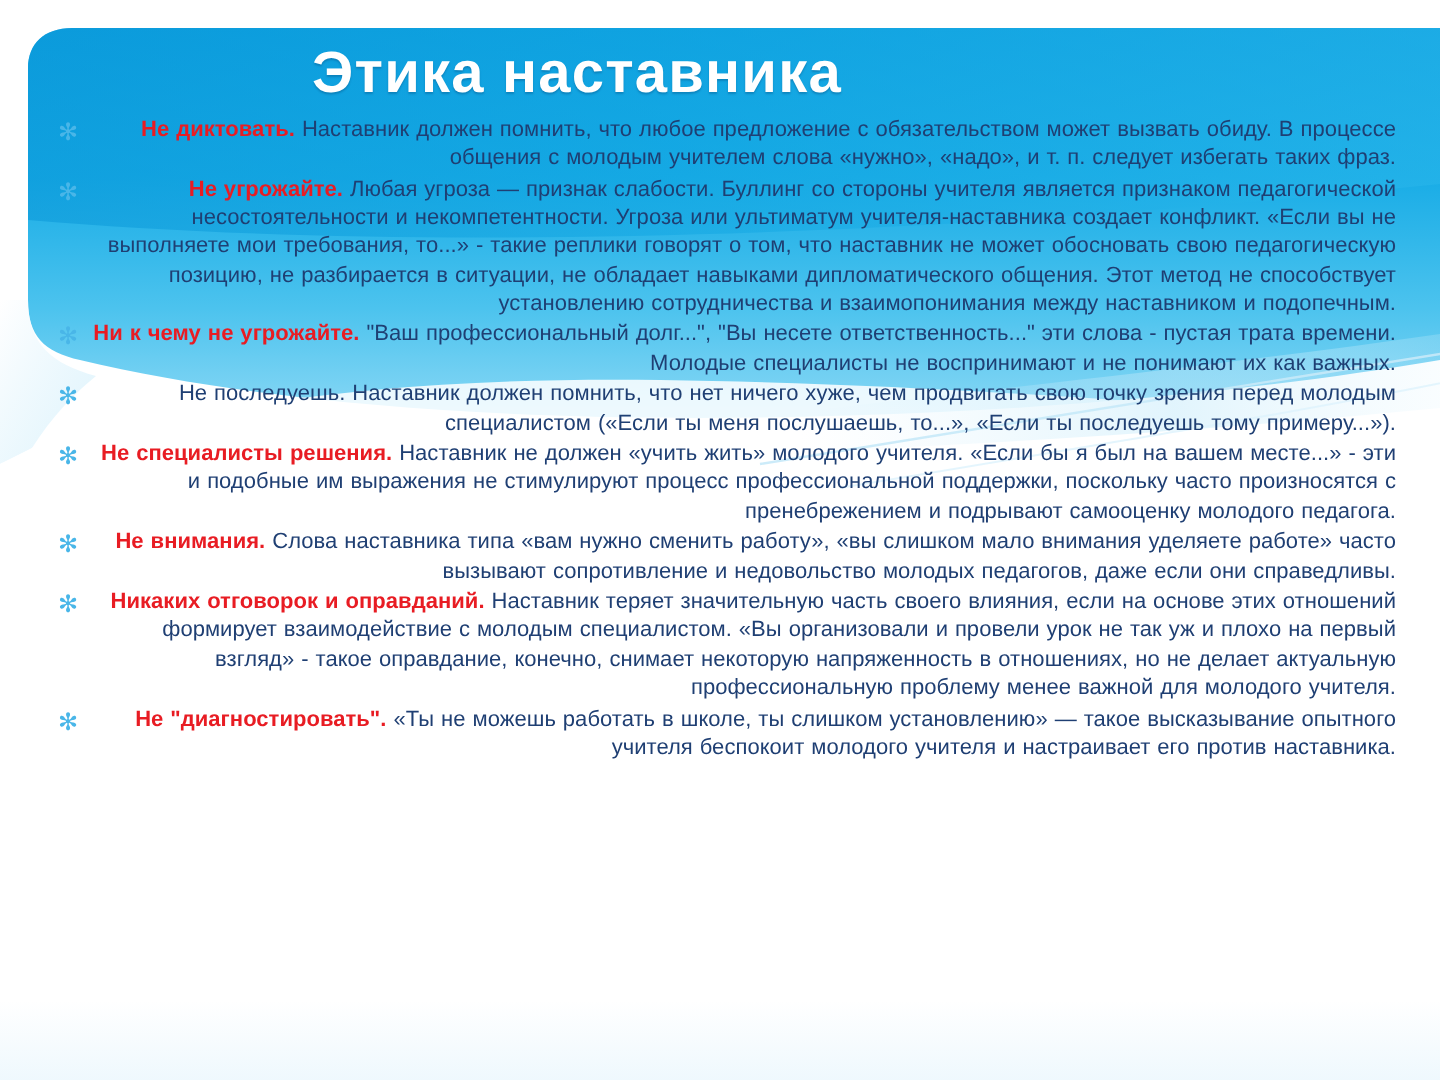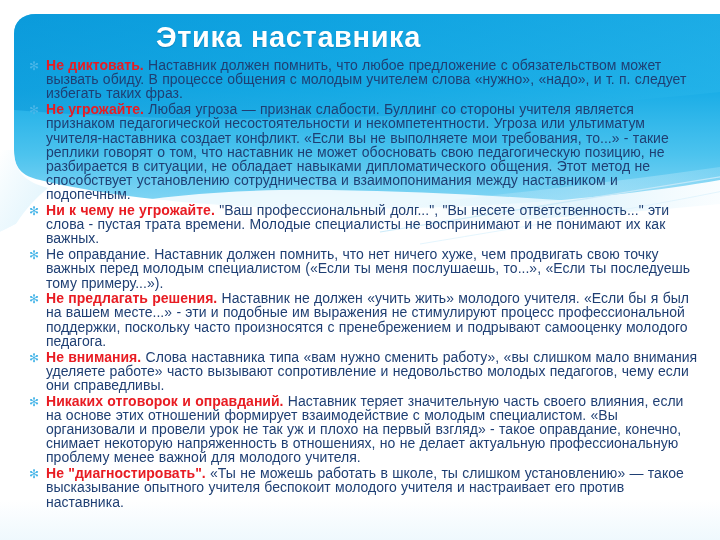--- a/index.html
+++ b/index.html
@@ -69,23 +69,23 @@
     color: #49b6e8;
     font-size: 12px;
     line-height: 14.2px;
     padding-top: 1px;
     user-select: none;
   }
 
   .bullet-text {
     flex: 1 1 auto;
     color: #1f3f73;
-    font-size: 14px;
+    font-size: 11px;
     line-height: 14.2px;
-    text-align: left;
+    text-align: right;
     letter-spacing: 0.02px;
     word-spacing: 0.4px;
   }
 
   .lead-red {
     color: #e81c23;
     font-weight: bold;
   }
   .lead-blue {
     color: #1f3f73;
@@ -189,35 +189,35 @@
     <div class="bullet-row">
       <span class="bullet-mark">✻</span>
       <span class="bullet-text">
         <span class="lead-red">Ни к чему не угрожайте.</span><span> "Ваш профессиональный долг...", "Вы несете ответственность..." эти слова - пустая трата времени. Молодые специалисты не воспринимают и не понимают их как важных.</span>
       </span>
     </div>
 
     <div class="bullet-row">
       <span class="bullet-mark">✻</span>
       <span class="bullet-text">
-        <span class="lead-blue"> Не оправдание.</span><span> Наставник должен помнить, что нет ничего хуже, чем продвигать свою точку важных перед молодым специалистом («Если ты меня послушаешь, то...», «Если ты последуешь тому примеру...»).</span>
-      </span>
-    </div>
-
-    <div class="bullet-row">
-      <span class="bullet-mark">✻</span>
-      <span class="bullet-text">
-        <span class="lead-red">Не предлагать решения.</span><span> Наставник не должен «учить жить» молодого учителя. «Если бы я был на вашем месте...» - эти и подобные им выражения не стимулируют процесс профессиональной поддержки, поскольку часто произносятся с пренебрежением и подрывают самооценку молодого педагога.</span>
-      </span>
-    </div>
-
-    <div class="bullet-row">
-      <span class="bullet-mark">✻</span>
-      <span class="bullet-text">
-        <span class="lead-red">Не внимания.</span><span> Слова наставника типа «вам нужно сменить работу», «вы слишком мало внимания уделяете работе» часто вызывают сопротивление и недовольство молодых педагогов, чему если они справедливы.</span>
+        <span class="lead-blue"> Не последуешь.</span><span> Наставник должен помнить, что нет ничего хуже, чем продвигать свою точку зрения перед молодым специалистом («Если ты меня послушаешь, то...», «Если ты последуешь тому примеру...»).</span>
+      </span>
+    </div>
+
+    <div class="bullet-row">
+      <span class="bullet-mark">✻</span>
+      <span class="bullet-text">
+        <span class="lead-red">Не специалисты решения.</span><span> Наставник не должен «учить жить» молодого учителя. «Если бы я был на вашем месте...» - эти и подобные им выражения не стимулируют процесс профессиональной поддержки, поскольку часто произносятся с пренебрежением и подрывают самооценку молодого педагога.</span>
+      </span>
+    </div>
+
+    <div class="bullet-row">
+      <span class="bullet-mark">✻</span>
+      <span class="bullet-text">
+        <span class="lead-red">Не внимания.</span><span> Слова наставника типа «вам нужно сменить работу», «вы слишком мало внимания уделяете работе» часто вызывают сопротивление и недовольство молодых педагогов, даже если они справедливы.</span>
       </span>
     </div>
 
     <div class="bullet-row">
       <span class="bullet-mark">✻</span>
       <span class="bullet-text">
         <span class="lead-red">Никаких отговорок и оправданий.</span><span> Наставник теряет значительную часть своего влияния, если на основе этих отношений формирует взаимодействие с молодым специалистом. «Вы организовали и провели урок не так уж и плохо на первый взгляд» - такое оправдание, конечно, снимает некоторую напряженность в отношениях, но не делает актуальную профессиональную проблему менее важной для молодого учителя.</span>
       </span>
     </div>
 

